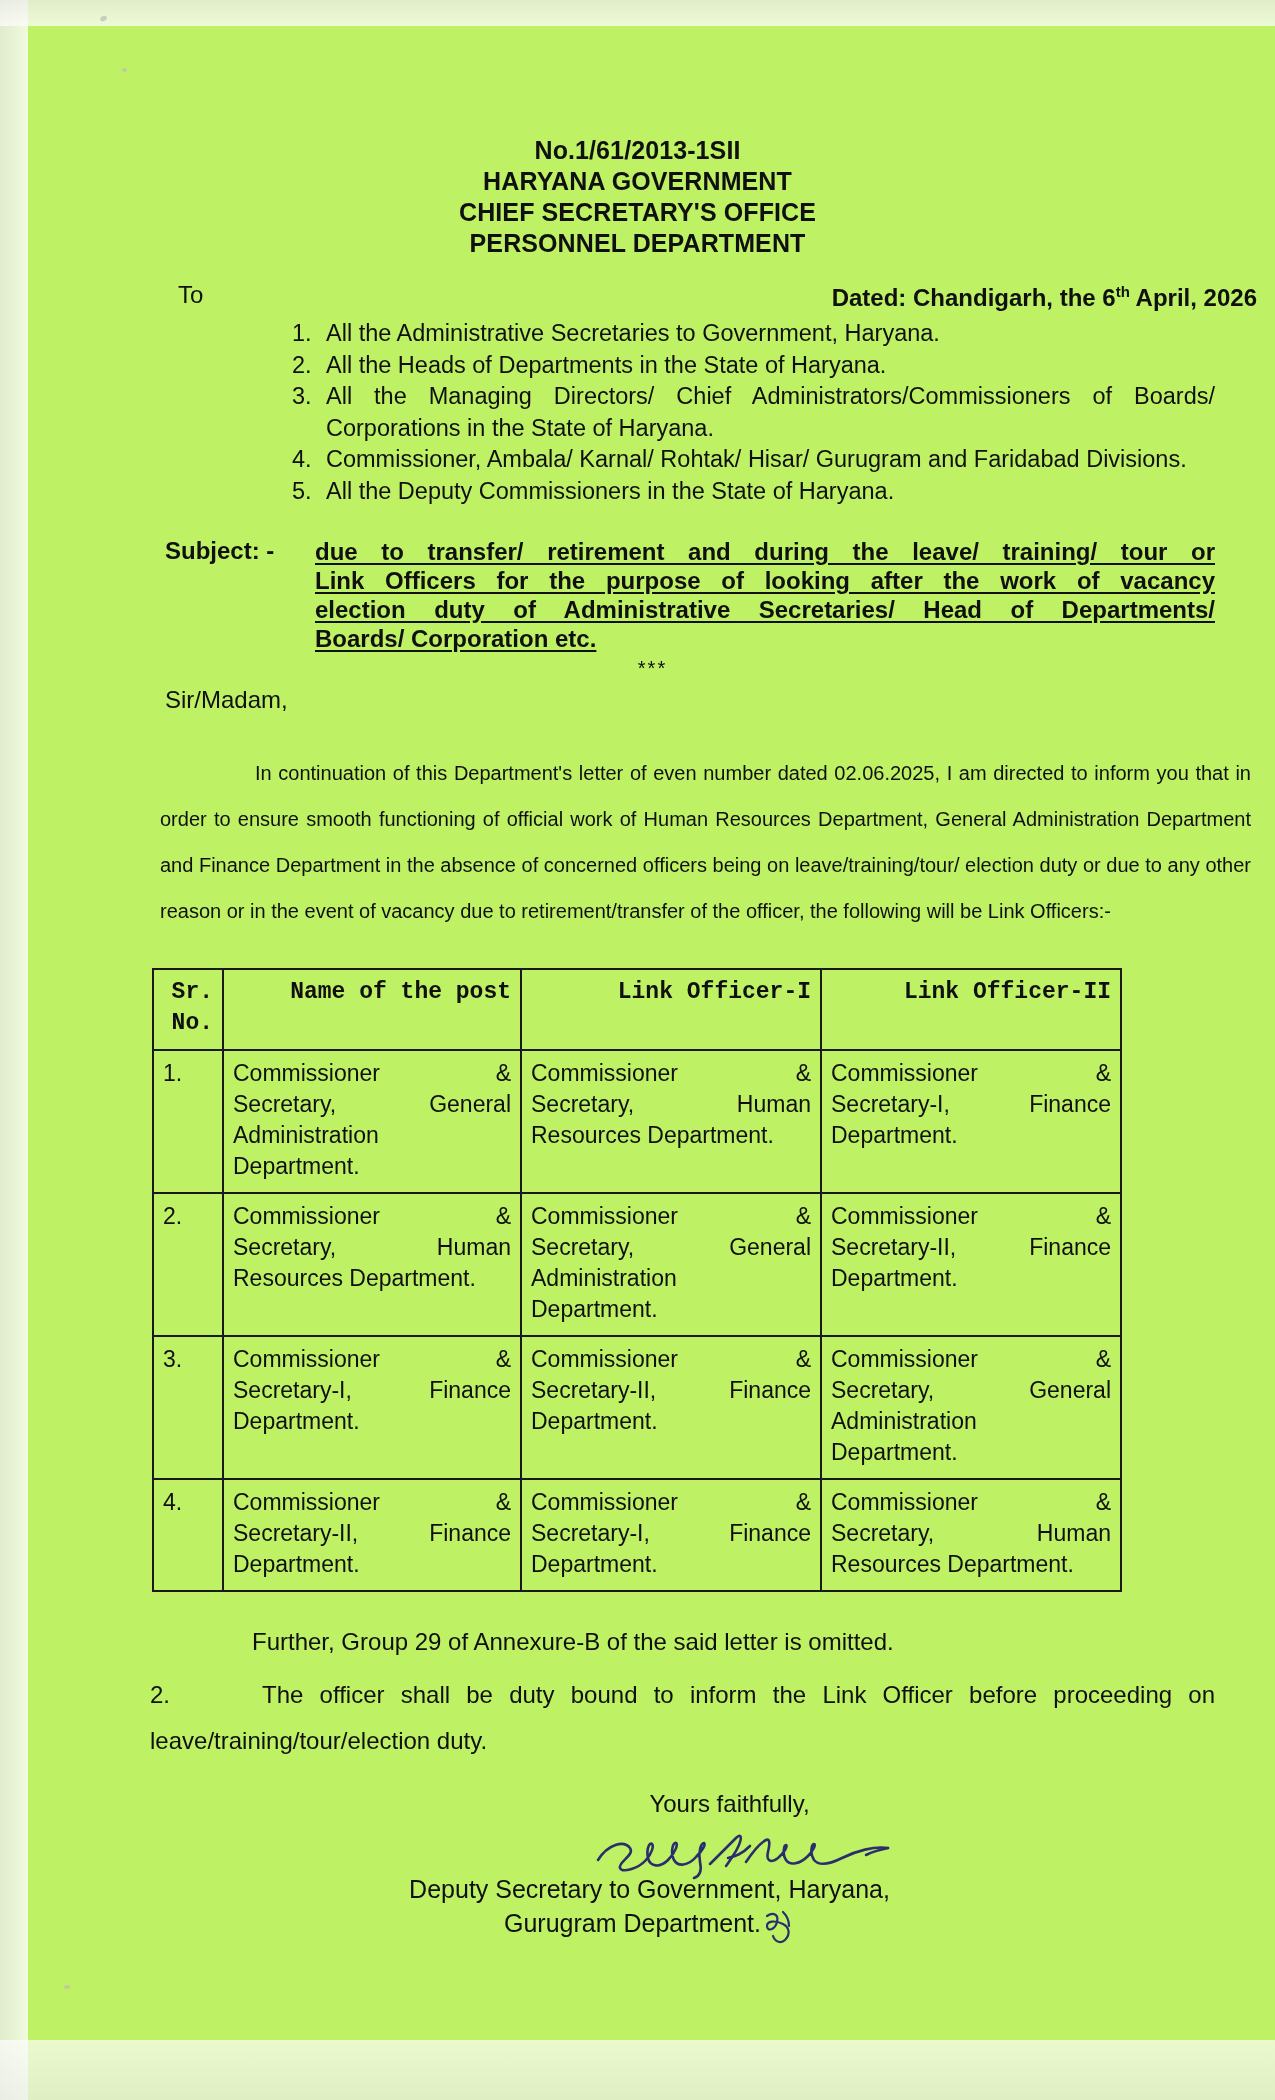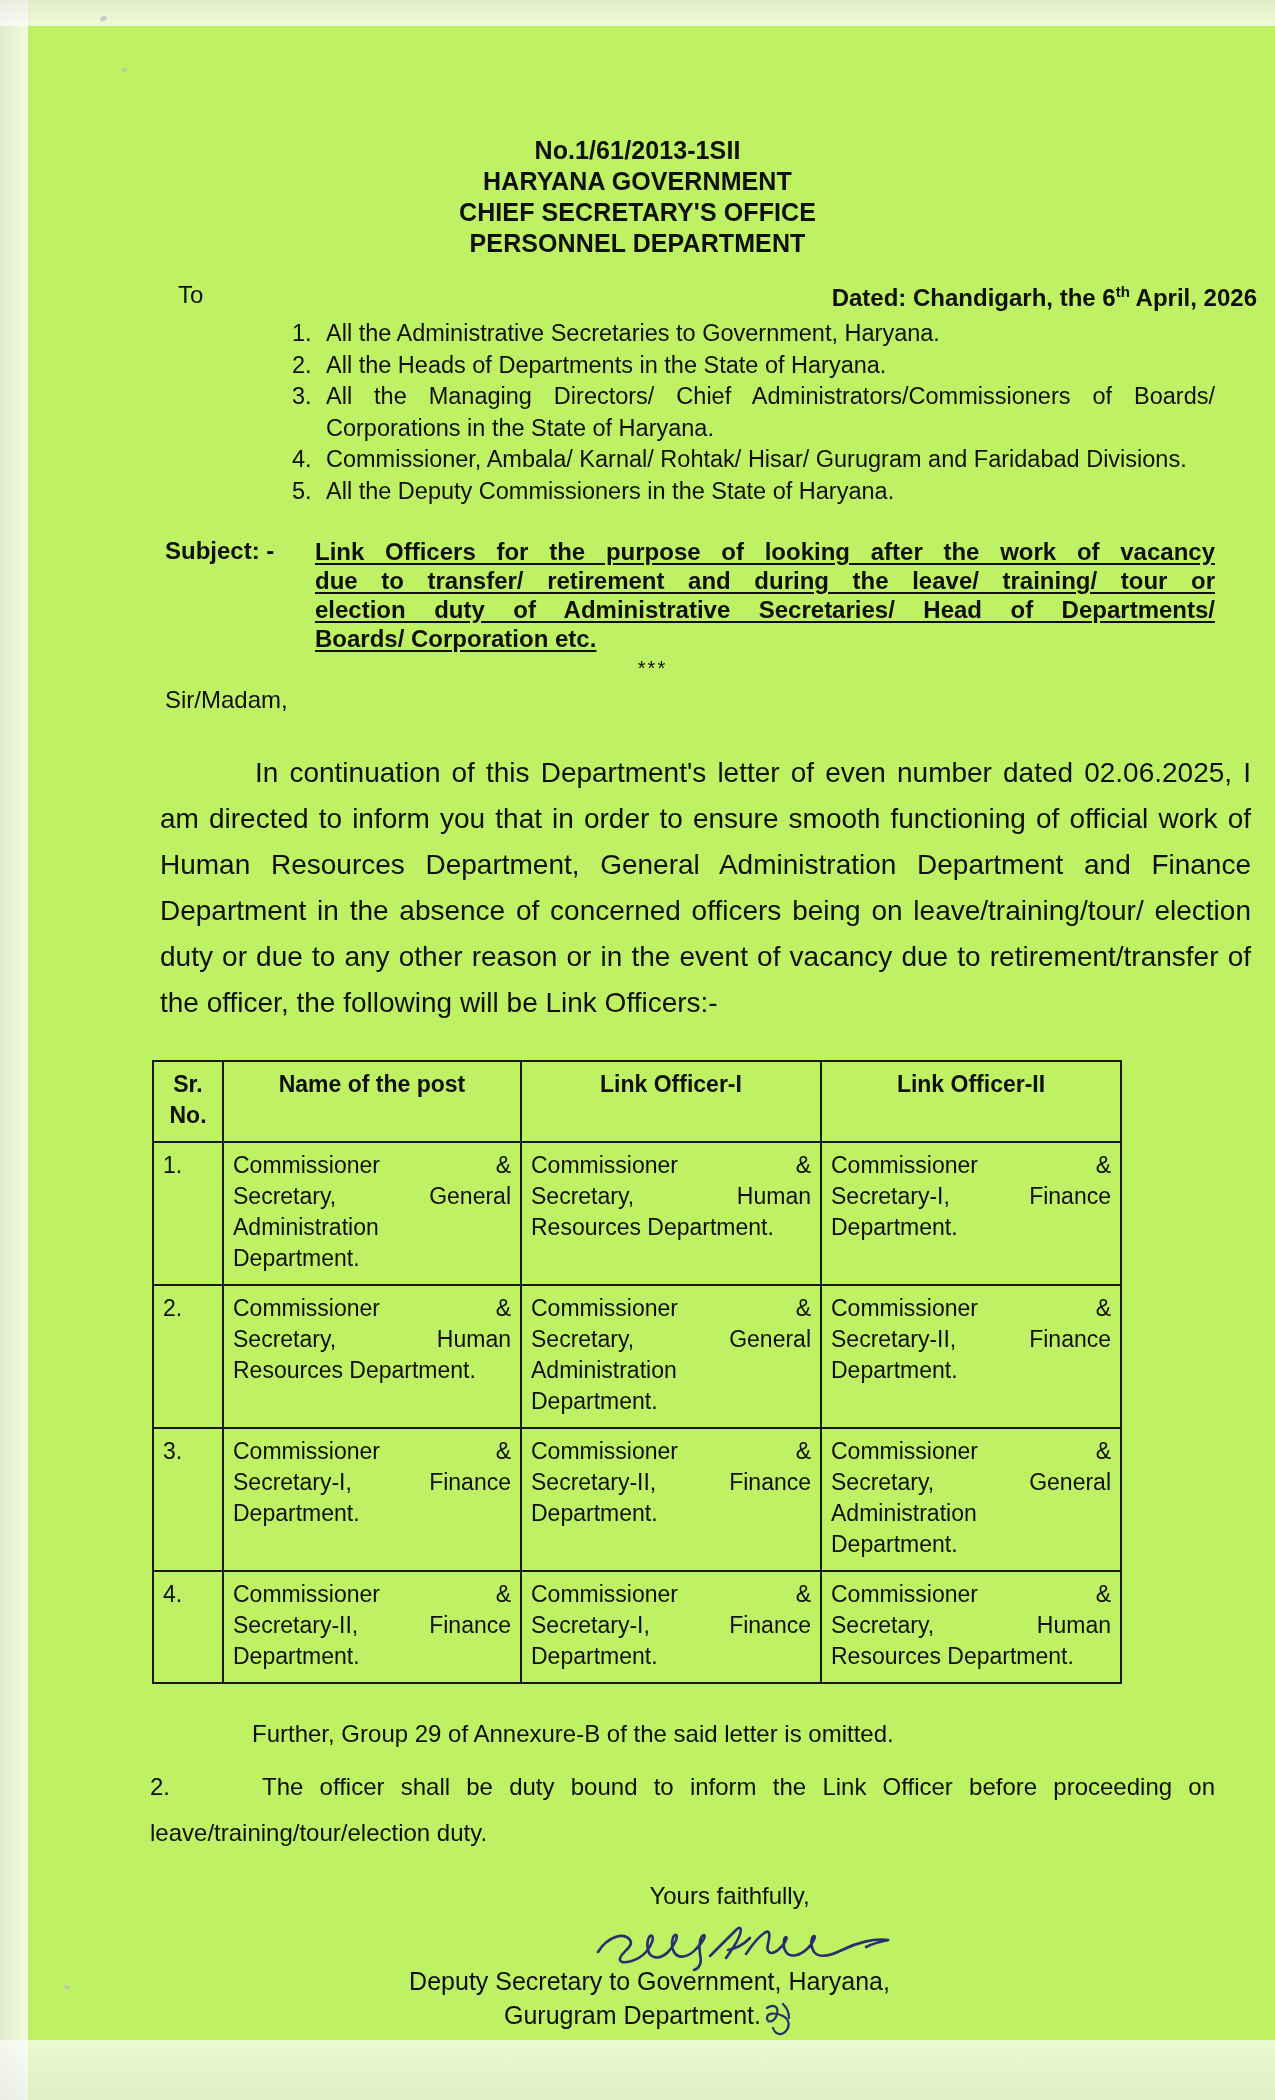--- a/index.html
+++ b/index.html
@@ -144,21 +144,21 @@
 
   .salutation {
     margin-left: 165px;
     margin-top: 6px;
     font-size: 24px;
   }
 
   
   .body-para {
     margin: 36px 24px 0 160px;
-    font-size: 28px;
+    font-size: 20px;
     line-height: 46px;
     text-align: justify;
     text-align-last: left;
   }
   .body-para .indent { display: inline-block; width: 95px; }
 
   
   .tbl-wrap {
     margin: 34px 0 0 152px;
     width: 968px;
@@ -171,21 +171,22 @@
   }
   table.link-tbl th,
   table.link-tbl td {
     border: 2px solid #1a1a1a;
     vertical-align: top;
     padding: 7px 9px 10px 9px;
     line-height: 31px;
   }
   table.link-tbl th {
     font-weight: bold;
-    text-align: center;
+    text-align: right;
+    font-family: Liberation Mono, monospace;
   }
   table.link-tbl td.sr { text-align: left; }
   col.c-sr { width: 70px; }
   col.c-post { width: 298px; }
   col.c-l1 { width: 300px; }
   col.c-l2 { width: 300px; }
   td .cell {
     text-align: justify;
     text-align-last: left;
   }
@@ -291,22 +292,22 @@
       </li>
       <li class="justify-on">
         <span class="num">5.</span>
         <span class="txt">All the Deputy Commissioners in the State of Haryana.</span>
       </li>
     </ol>
 
     <div class="subject-wrap">
       <div class="subject-label">Subject: -</div>
       <div class="subject-text">
+        <span class="l">due to transfer/ retirement and during the leave/ training/ tour or</span>
         <span class="l">Link Officers for the purpose of looking after the work of vacancy</span>
-        <span class="l">due to transfer/ retirement and during the leave/ training/ tour or</span>
         <span class="l">election duty of Administrative Secretaries/ Head of Departments/</span>
         <span class="l last">Boards/ Corporation etc.</span>
       </div>
     </div>
 
     <div class="stars">***</div>
 
     <div class="salutation">Sir/Madam,</div>
 
     <div class="body-para"><span class="indent"></span><span>In continuation of this Department's letter of even number dated 02.06.2025, I am directed to inform you that in order to ensure smooth functioning of official work of Human Resources Department, General Administration Department and Finance Department in the absence of concerned officers being on leave/training/tour/ election duty or due to any other reason or in the event of vacancy due to retirement/transfer of the officer, the following will be Link Officers:-</span></div>

